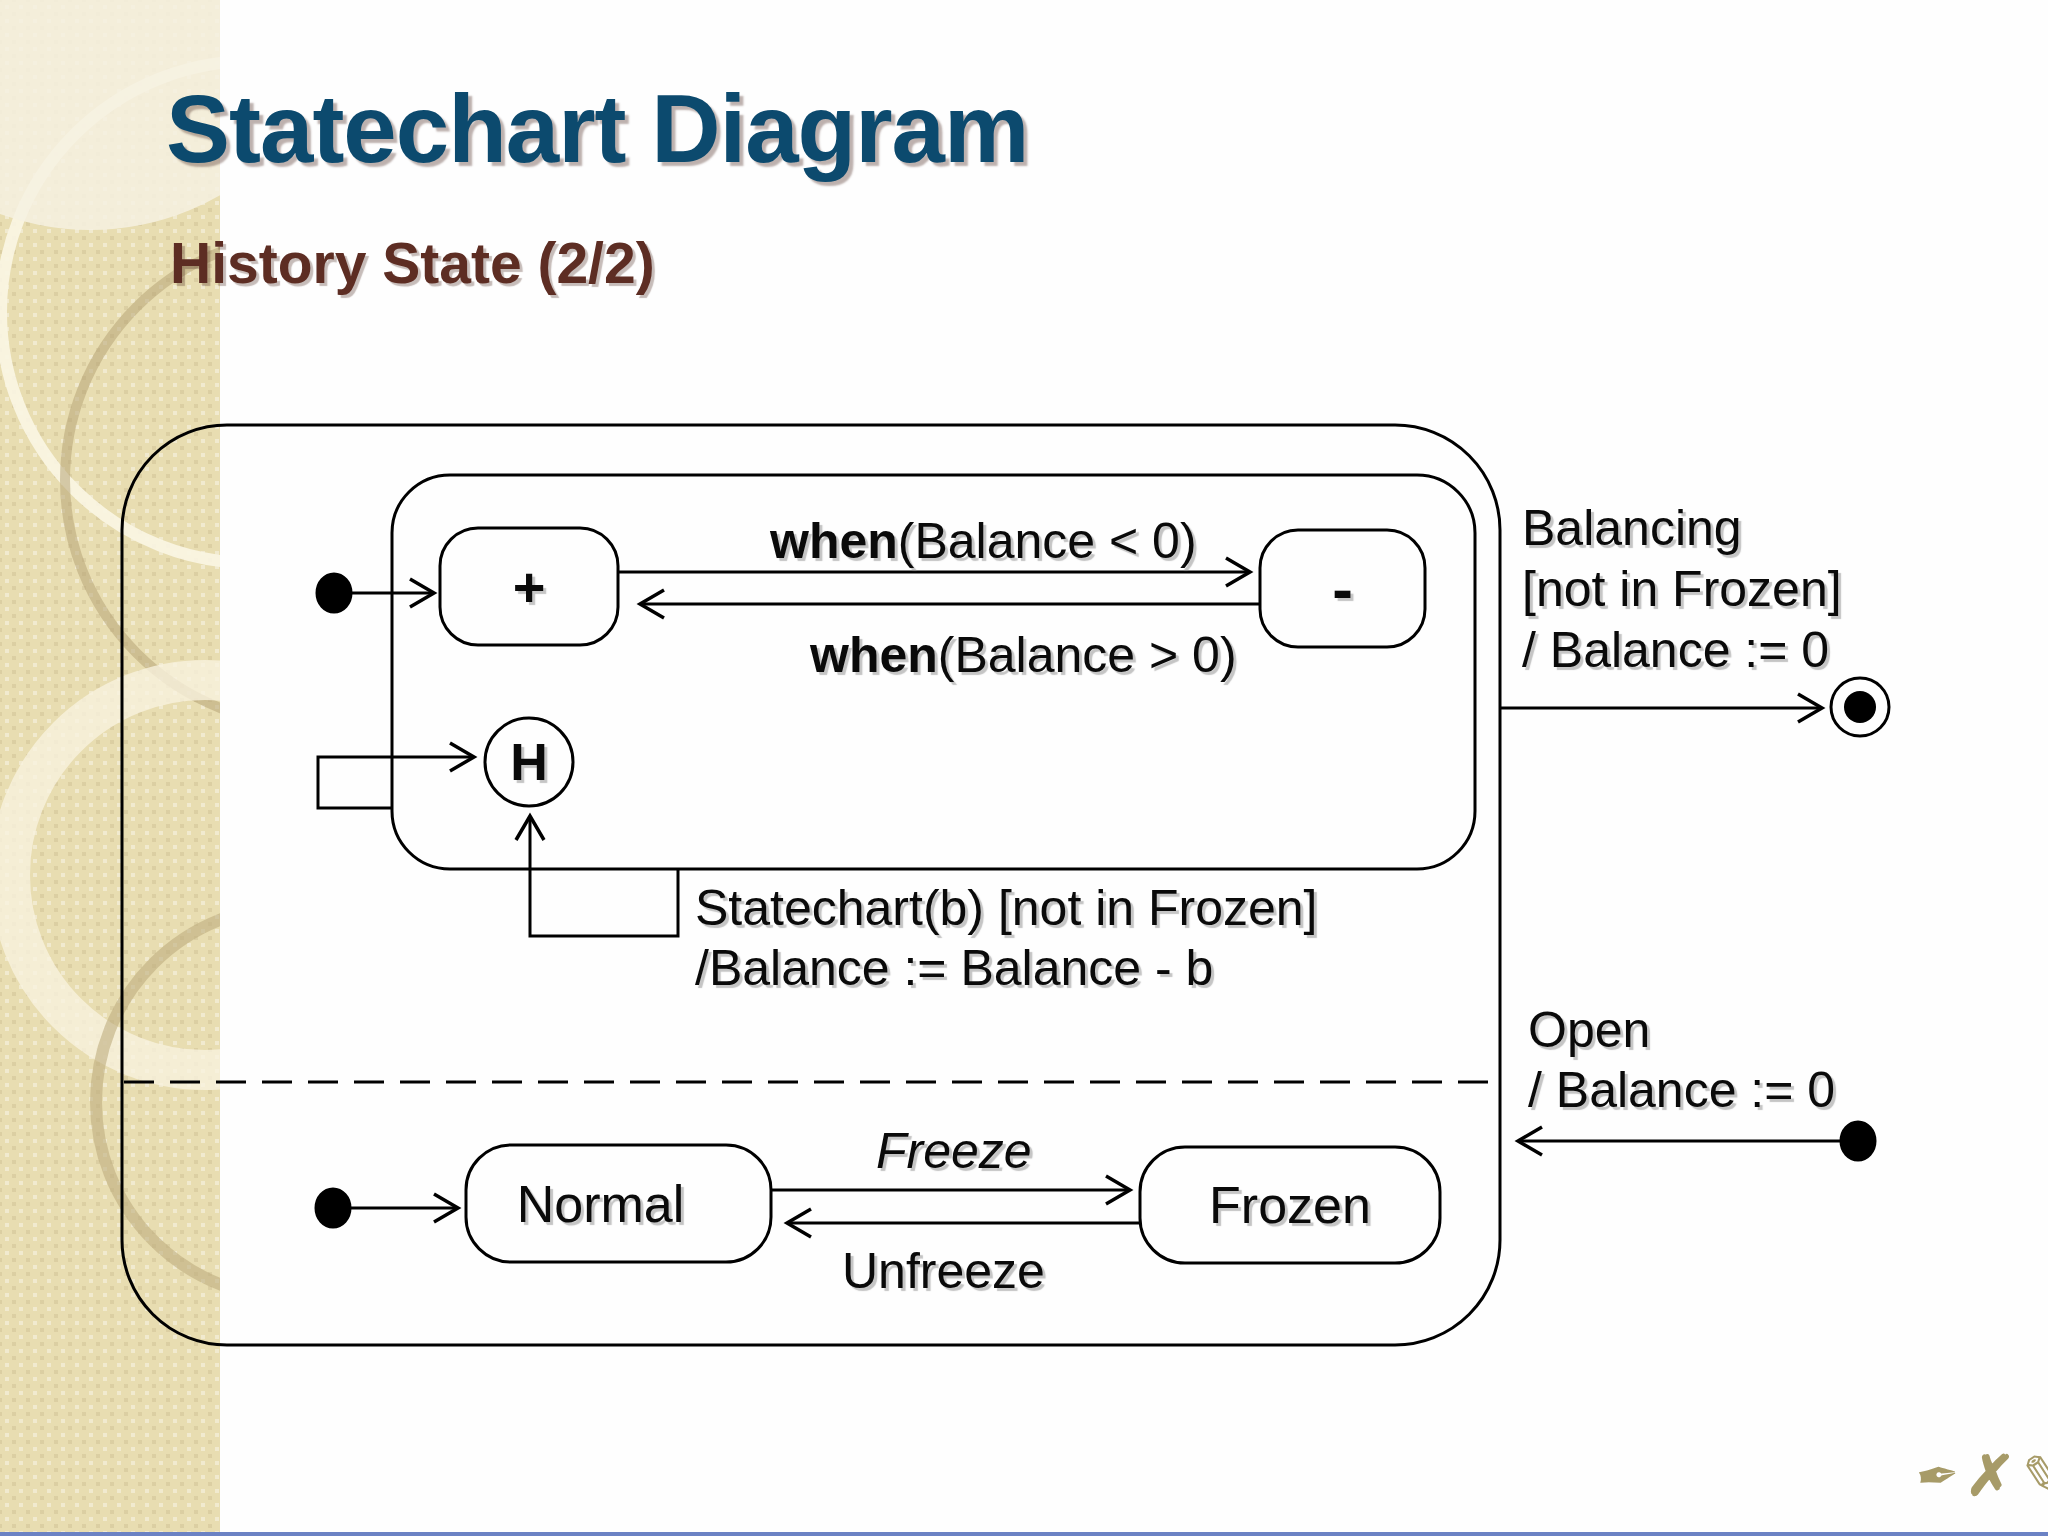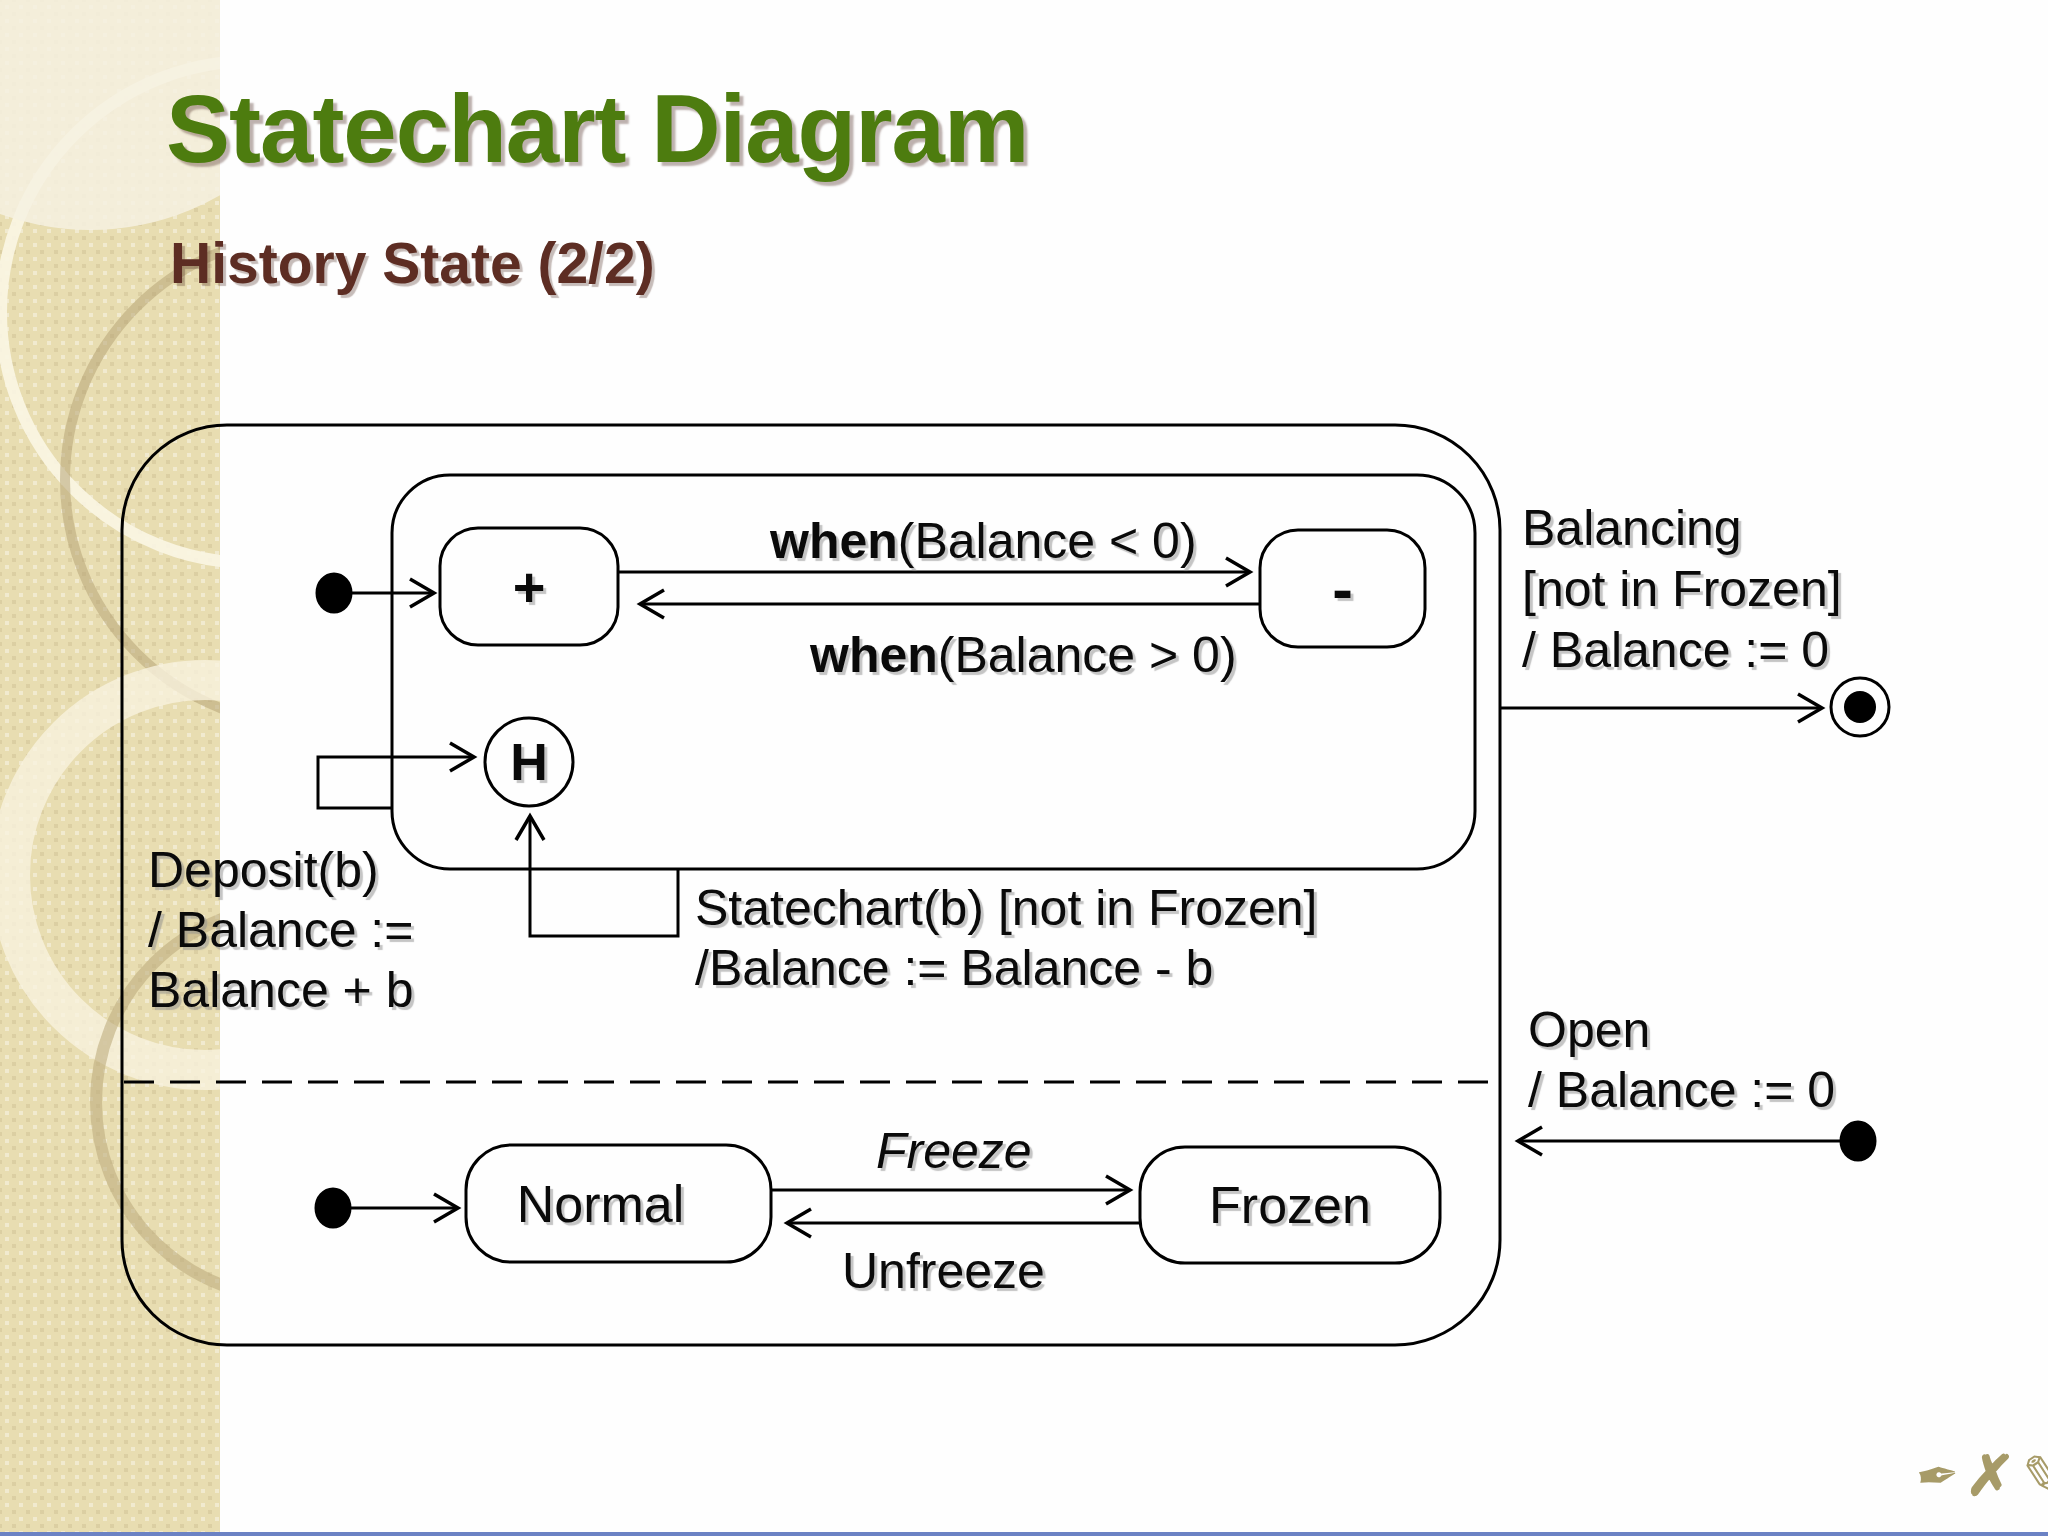--- a/index.html
+++ b/index.html
@@ -21,21 +21,21 @@
   #ring-b{left:60px;top:230px;width:480px;height:480px;border:10px solid rgba(182,164,118,.55);}
   #ring-c{left:-10px;top:660px;width:350px;height:350px;border:40px solid rgba(248,242,223,.78);}
   #ring-d{left:90px;top:900px;width:380px;height:380px;border:12px solid rgba(190,174,126,.6);}
   #corner-light{
     position:absolute;left:-170px;top:-290px;width:520px;height:520px;border-radius:50%;
     background:rgba(246,241,226,.85);
   }
   
   #title{
     position:absolute;left:166px;top:74px;font-size:96px;font-weight:bold;
-    color:#4d7c0f;letter-spacing:-1px;
+    color:#0c4a6e;letter-spacing:-1px;
     text-shadow:4px 4px 2px rgba(70,35,25,.35);white-space:nowrap;
   }
   #subtitle{
     position:absolute;left:170px;top:230px;font-size:57px;font-weight:bold;
     color:#5d2d23;text-shadow:3px 3px 1px rgba(70,35,25,.3);white-space:nowrap;
   }
   
   #diagram-svg{position:absolute;left:0;top:0;width:2048px;height:1536px;}
   
   .lbl{
@@ -123,25 +123,20 @@
   <div class="state-label" style="left:466px;top:1145px;width:269px;height:117px;">Normal</div>
   <div class="state-label" style="left:1140px;top:1147px;width:300px;height:116px;">Frozen</div>
 
   <div class="lbl" style="left:770px;top:512px;">
     <b>when</b><span>(Balance &lt; 0)</span>
   </div>
   <div class="lbl" style="left:782px;top:626px;margin-left:28px;">
     <b>when</b><span>(Balance &gt; 0)</span>
   </div>
 
-  <div class="lbl" style="left:148px;top:840px;line-height:60px;">
-    <div>Deposit(b)</div>
-    <div>/ Balance :=</div>
-    <div>Balance + b</div>
-  </div>
 
   <div class="lbl" style="left:695px;top:878px;line-height:60px;">
     <div>Statechart(b) [not in Frozen]</div>
     <div>/Balance := Balance - b</div>
   </div>
 
   <div class="lbl" style="left:1522px;top:498px;line-height:61px;">
     <div>Balancing</div>
     <div>[not in Frozen]</div>
     <div>/ Balance := 0</div>

